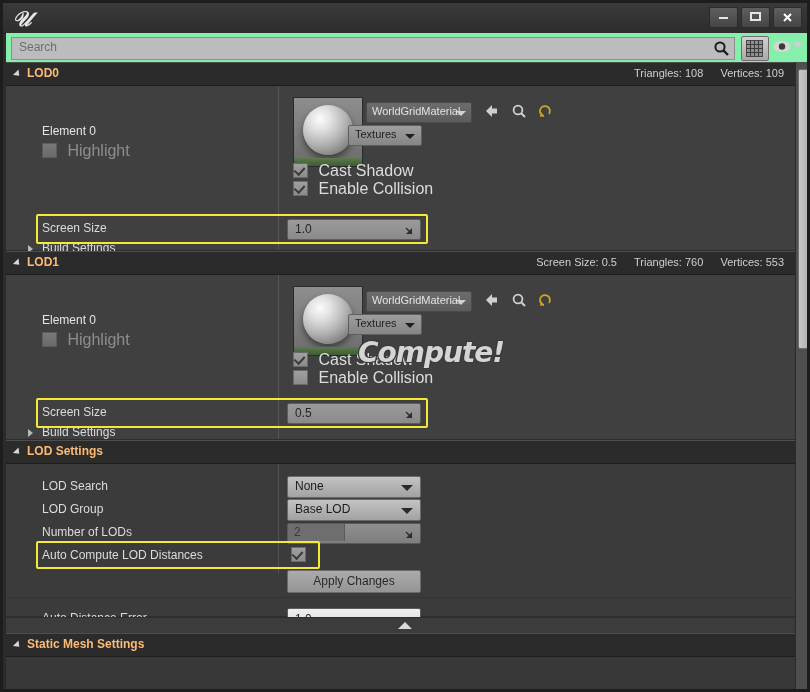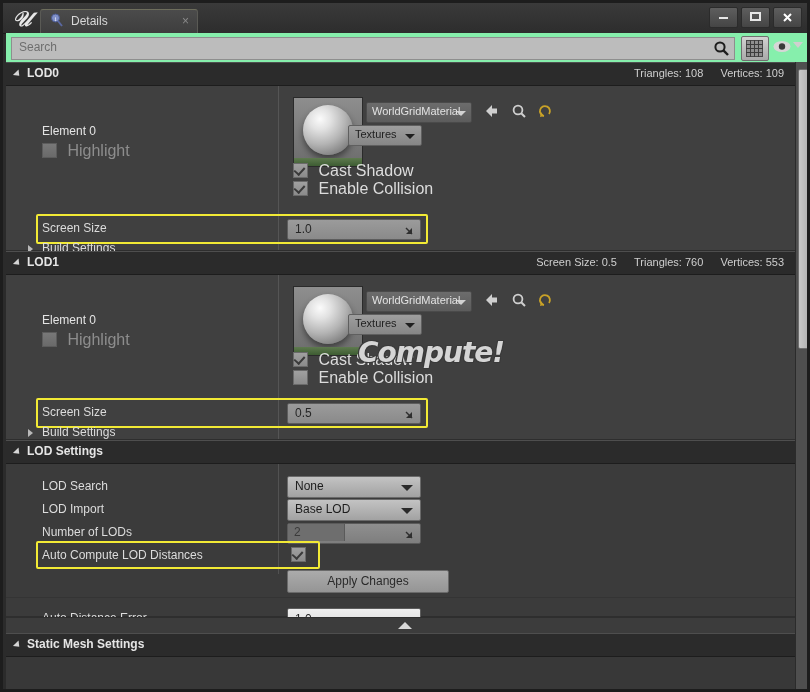--- a/index.html
+++ b/index.html
@@ -102,21 +102,21 @@
   .sect{
     position:relative;height:22px;background:#2b2b2b;
     border-top:1px solid #4e4e4e;border-bottom:1px solid #1d1d1d;
   }
   .sect .tri{
     position:absolute;left:9px;top:7px;width:0;height:0;
     border-left:5px solid #d6d6d6;border-top:4px solid transparent;border-bottom:4px solid transparent;
     transform:rotate(45deg);
   }
   .sect .title{
-    position:absolute;left:21px;top:3px;font-size:12px;font-weight:bold;color:#e5e5e5;
+    position:absolute;left:21px;top:3px;font-size:12px;font-weight:bold;color:#fdba74;
   }
   .sect .stats{
     position:absolute;right:12px;top:4px;font-size:11px;color:#cfcfcf;
   }
   .sect .stats span{margin-left:14px;}
   
   .lodbody{position:relative;background:#404040;border-bottom:1px solid #2e2e2e;}
   .splitline{position:absolute;left:272px;top:0;bottom:0;width:1px;background:#555;}
   .elem-label{position:absolute;left:36px;font-size:12px;color:#e4e4e4;}
   .hl-row{position:absolute;left:36px;}
@@ -202,21 +202,21 @@
     background:linear-gradient(#8f8f8f,#7e7e7e);border:1px solid #5a5a5a;border-radius:2px;
   }
   .numwrap .inner{
     position:absolute;left:0;top:0;width:56px;height:17px;
     background:#6e6e6e;border-right:1px solid #5a5a5a;
   }
   .numwrap .v{position:absolute;left:6px;top:1px;font-size:12px;color:#3a3a3a;}
   .numwrap .rst{position:absolute;right:5px;top:3px;width:12px;height:12px;}
   .btn{
     position:absolute;height:21px;
-    background:linear-gradient(#ababab,#959595);border:1px solid #6a6a6a;border-radius:2px;padding-left:28px;
+    background:linear-gradient(#ababab,#959595);border:1px solid #6a6a6a;border-radius:2px;
   }
   .btn .t{
     position:absolute;left:0;right:0;top:3px;text-align:center;
     font-size:12px;color:#2a2a2a;
   }
   .treearrow{
     position:absolute;width:0;height:0;
     border-left:5px solid #b9b9b9;border-top:4px solid transparent;border-bottom:4px solid transparent;
   }
   .rowsep{position:absolute;left:0;width:790px;height:1px;background:#343434;}
@@ -238,31 +238,20 @@
   }
 </style>
 </head>
 <body>
 
 <div class="window">
 
   <div class="titlebar">
     <div class="ue-logo">𝒰</div>
 
-    <div class="tab">
-      <span class="tab-icon">
-        <svg width="16" height="16" viewBox="0 0 16 16">
-          <circle cx="6.5" cy="5" r="4" fill="#8090c8" stroke="#4a5a90" stroke-width="1"></circle>
-          <text x="6.5" y="7.6" font-size="6" fill="#ffffff" text-anchor="middle" font-family="serif">i</text>
-          <path d="M9 8 L13 13" stroke="#5a68a0" stroke-width="2" fill="none"></path>
-        </svg>
-      </span>
-      <span class="tab-label">Details</span>
-      <span class="tab-close">×</span>
-    </div>
 
     <div class="wbtns">
       <div class="wbtn">
         <svg width="13" height="13" viewBox="0 0 13 13" style="vertical-align:-2px">
           <rect x="2" y="7" width="9" height="2" fill="#e6e6e6"></rect>
         </svg>
       </div>
       <div class="wbtn">
         <svg width="13" height="13" viewBox="0 0 13 13" style="vertical-align:-2px">
           <rect x="2" y="3" width="9" height="7" fill="none" stroke="#e6e6e6" stroke-width="2"></rect>
@@ -487,21 +476,21 @@
 
         <div class="prow" style="top:12px">
           <span class="lbl" style="left:36px;top:3px">LOD Search</span>
           <span class="dd" style="left:281px;top:0px;width:132px">
             <span class="v">None</span>
             <span class="ar"></span>
           </span>
         </div>
 
         <div class="prow" style="top:35px">
-          <span class="lbl" style="left:36px;top:3px">LOD Import</span>
+          <span class="lbl" style="left:36px;top:3px">LOD Group</span>
           <span class="dd" style="left:281px;top:0px;width:132px">
             <span class="v">Base LOD</span>
             <span class="ar"></span>
           </span>
         </div>
 
         <div class="prow" style="top:58px">
           <span class="lbl" style="left:36px;top:3px">Number of LODs</span>
           <span class="numwrap" style="left:281px;top:1px;width:132px">
             <span class="inner"></span>

